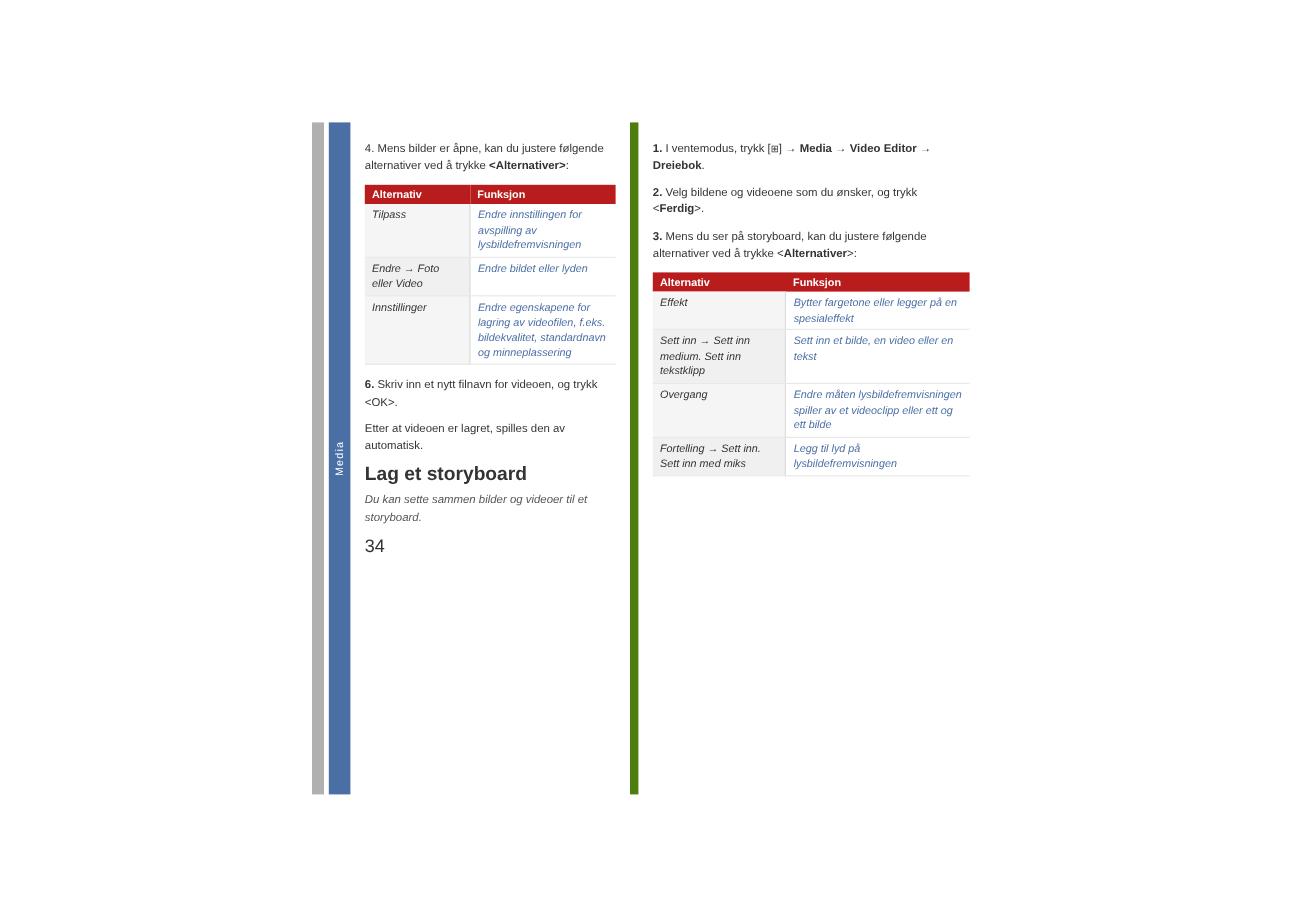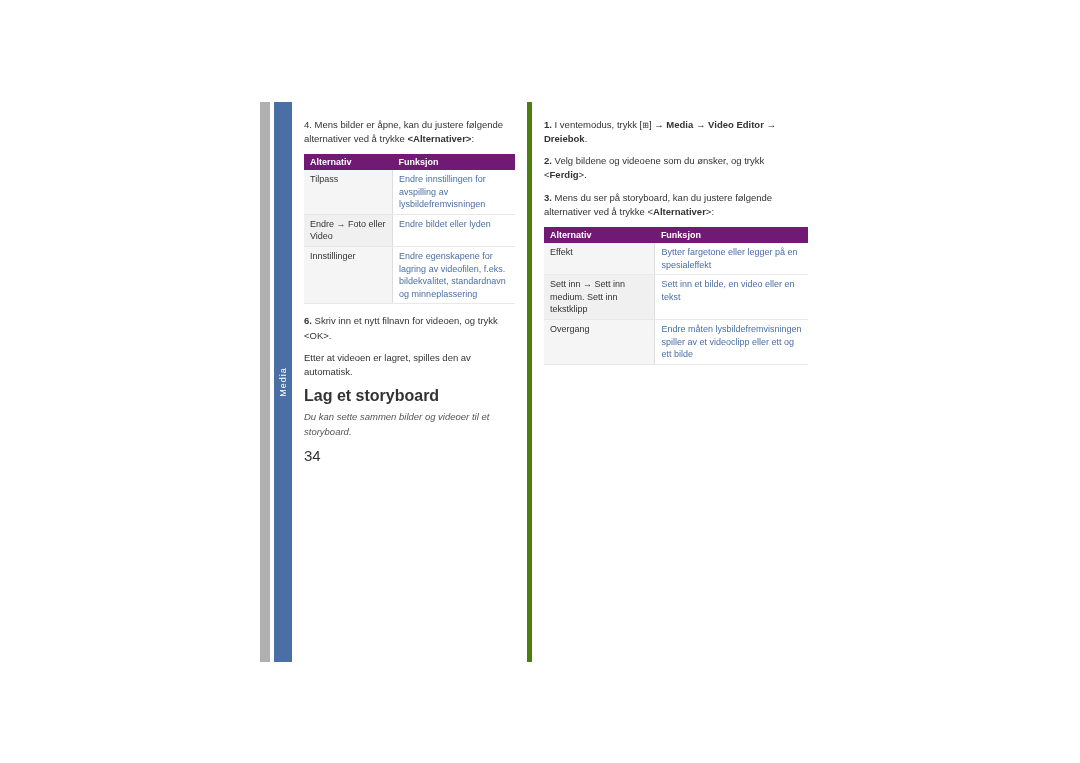--- a/index.html
+++ b/index.html
@@ -44,21 +44,21 @@
       letter-spacing: 1px;
     }
     .content-area {
       display: flex;
       flex: 1;
       gap: 0;
     }
     .left-column {
       width: 240px;
       padding: 16px 12px 12px 12px;
-      border-right: 5px solid #4d7c0f;
+      border-right: 7px solid #4d7c0f;
     }
     .right-column {
       flex: 1;
       padding: 16px 12px 12px 12px;
     }
     .step-text {
       font-size: 9.5px;
       color: #333;
       line-height: 1.5;
       margin-bottom: 8px;
@@ -68,37 +68,38 @@
     }
     .table-container {
       margin-bottom: 10px;
     }
     table {
       width: 100%;
       border-collapse: collapse;
       font-size: 9px;
     }
     table thead tr {
-      background: #701a75;
+      background: #b91c1c;
       color: #fff;
       margin-left: 28px;
     }
     table thead th {
       padding: 3px 6px;
       text-align: left;
       font-weight: bold;
     }
     table tbody tr:nth-child(even) td:first-child {
       background: #f0f0f0;
     }
     table tbody td {
       padding: 3px 6px;
       vertical-align: top;
       border-bottom: 1px solid #e8e8e8;
       line-height: 1.4;
+      font-style: italic;
     }
     table tbody td:first-child {
       background: #f5f5f5;
       font-weight: 500;
       width: 42%;
       border-right: 1px solid #ddd;
     }
     table tbody td:last-child {
       color: #4a6fa5;
     }
@@ -212,20 +213,24 @@
                 <td>Bytter fargetone eller legger på en spesialeffekt</td>
               </tr>
               <tr>
                 <td>Sett inn → Sett inn medium. Sett inn tekstklipp</td>
                 <td>Sett inn et bilde, en video eller en tekst</td>
               </tr>
               <tr>
                 <td>Overgang</td>
                 <td>Endre måten lysbildefremvisningen spiller av et videoclipp eller ett og ett bilde</td>
               </tr>
+              <tr>
+                <td>Fortelling → Sett inn. Sett inn med miks</td>
+                <td>Legg til lyd på lysbildefremvisningen</td>
+              </tr>
             </tbody>
           </table>
         </div>
 
       </div>
     </div>
   </div>
 </div>
 
 </body></html>

